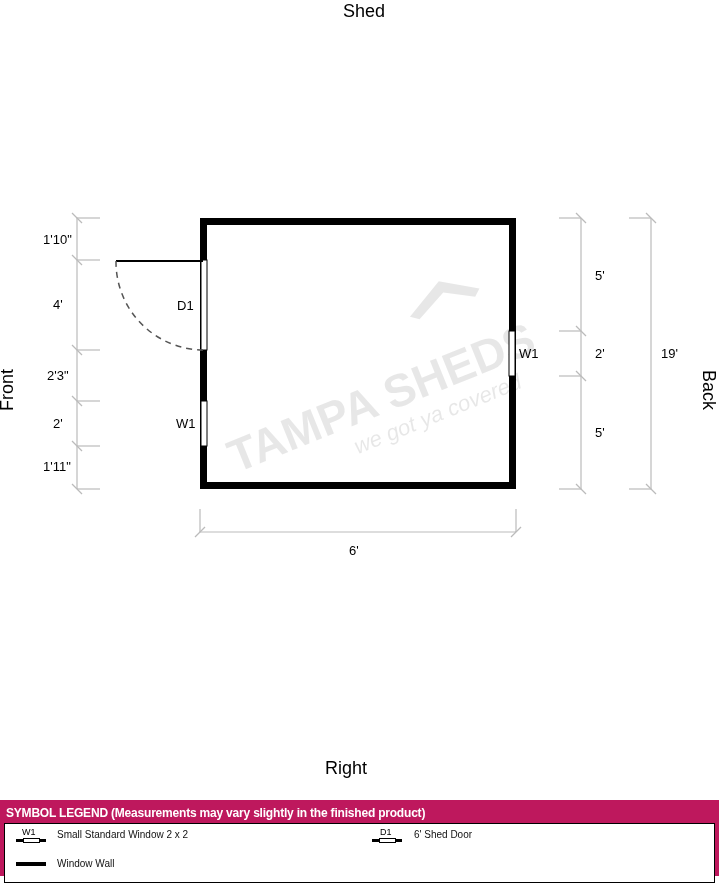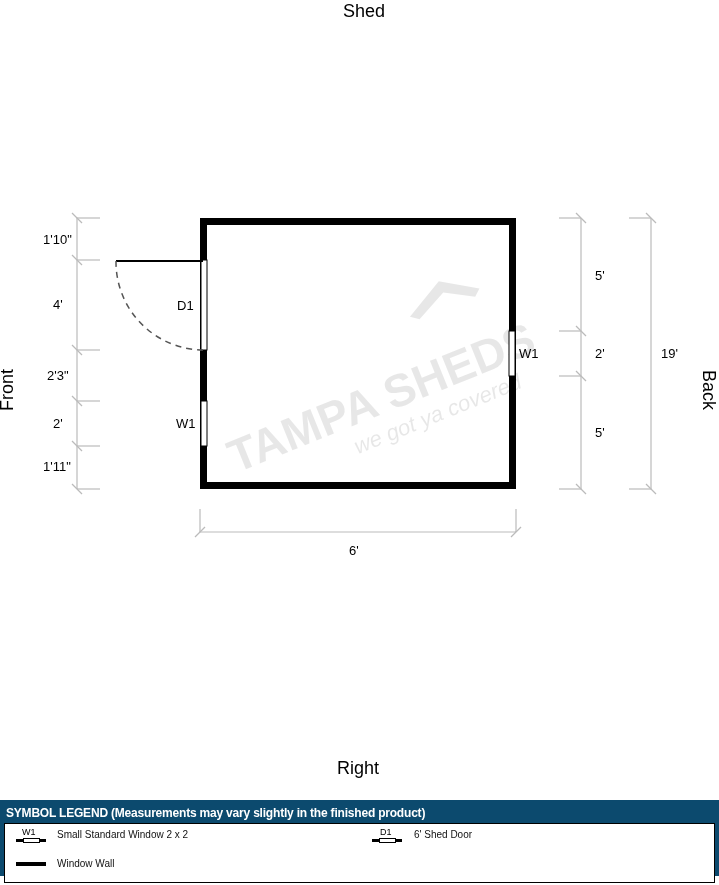--- a/index.html
+++ b/index.html
@@ -1,29 +1,29 @@
 <!DOCTYPE html>
 <html><head>
 <meta charset="utf-8">
 <style>
   html,body{margin:0;padding:0;background:#fff;}
   body{width:719px;height:885px;position:relative;overflow:hidden;font-family:"Liberation Sans",sans-serif;color:#000;}
   .lbl{position:absolute;font-size:13px;line-height:15px;white-space:nowrap;}
   .side{position:absolute;font-size:18px;line-height:20px;}
   svg{position:absolute;left:0;top:0;}
-  .legend{position:absolute;left:0;top:800px;width:719px;height:76px;background:#0c4a6e;}
+  .legend{position:absolute;left:0;top:800px;width:719px;height:76px;background:#be185d;}
   .legend-title{position:absolute;left:6px;top:6px;color:#fff;font-size:12px;font-weight:bold;letter-spacing:-0.2px;font-family:"Liberation Sans",sans-serif;}
   .legend-body{position:absolute;left:4px;top:23px;width:709px;height:58px;background:#fff;border:1px solid #000;}
   .litem{position:absolute;font-size:10px;color:#111;text-align:right;}
 </style>
 </head>
 <body>
 
 <div class="side" style="left:343px;top:1px;">Shed</div>
-<div class="side" style="left:337px;top:758px;">Right</div>
+<div class="side" style="left:325px;top:758px;">Right</div>
 <div class="side" style="left:-14px;top:380px;transform:rotate(-90deg);">Front</div>
 <div class="side" style="left:689px;top:380px;transform:rotate(90deg);">Back</div>
 
 <svg width="719" height="800">
 
   <g opacity="0.09" transform="rotate(-22 360 380)">
     <polygon points="430,340 470,318 505,340 498,346 470,330 438,346" fill="#000"></polygon>
     <text x="210" y="420" font-family="Liberation Sans, sans-serif" font-size="46" font-weight="bold" fill="#000">TAMPA SHEDS</text>
     <text x="330" y="448" font-family="Liberation Sans, sans-serif" font-size="22" font-style="italic" fill="#000">we got ya covered</text>
   </g>

